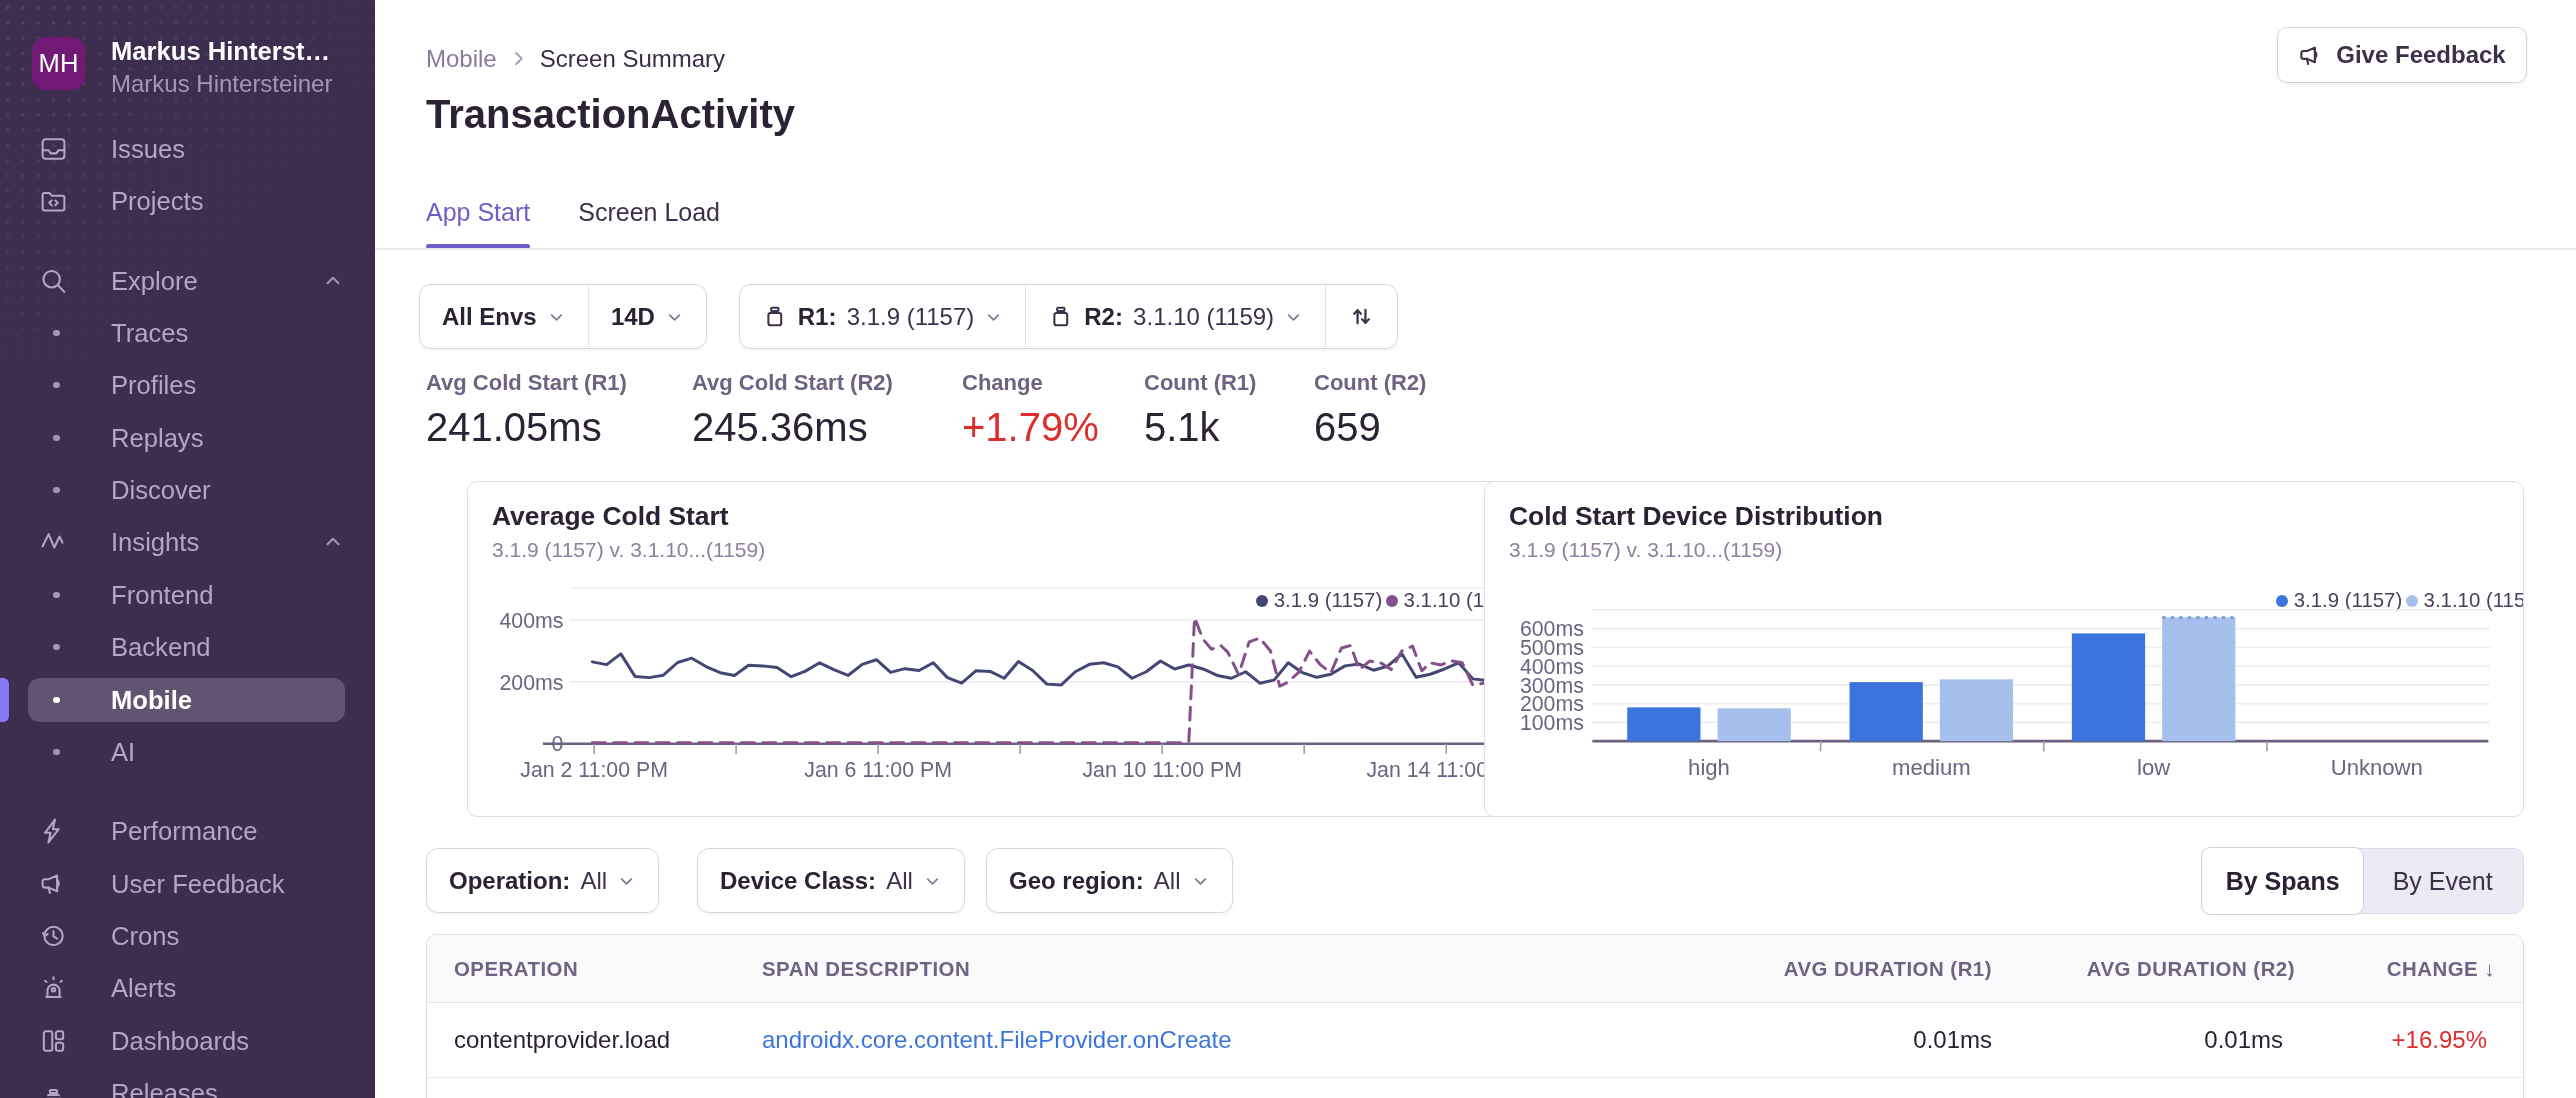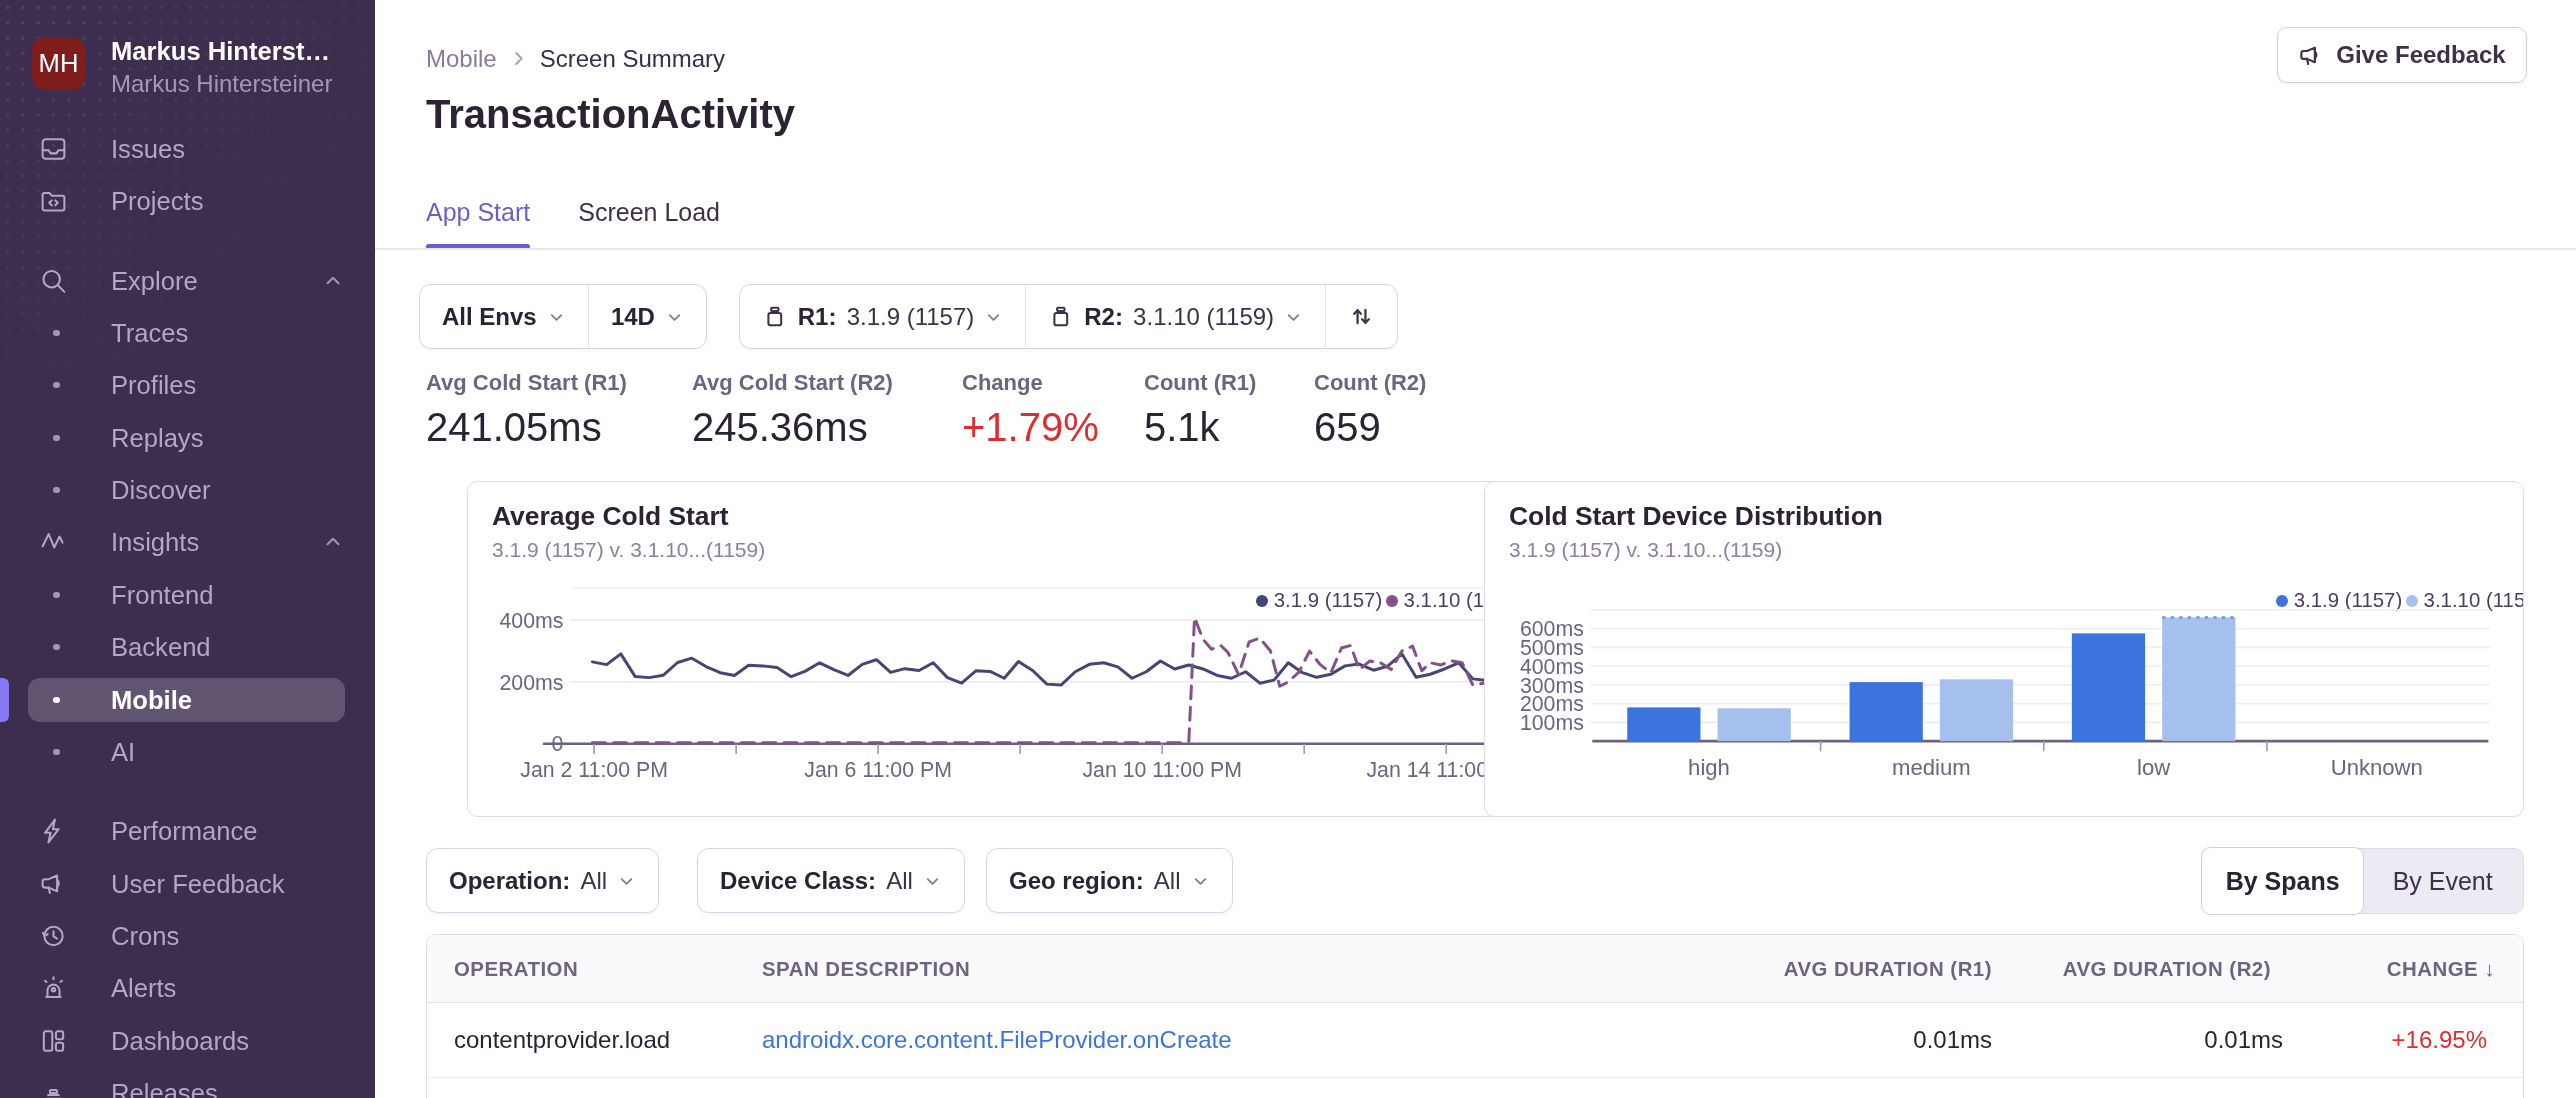--- a/index.html
+++ b/index.html
@@ -8,21 +8,21 @@
         font-family:"Liberation Sans","DejaVu Sans",sans-serif;color:#2b2233;background:#fff;}
 
   
   .sidebar{position:absolute;left:0;top:0;width:375px;height:1099px;background:#3d2d4f;overflow:hidden;}
   .sidebar::before{content:"";position:absolute;left:0;top:0;width:375px;height:366px;
      background-image:radial-gradient(rgba(255,255,255,.10) 1.7px,transparent 2px);
      background-size:15.3px 15.3px;
      -webkit-mask-image:linear-gradient(135deg,#000 0%,transparent 72%);
      mask-image:linear-gradient(135deg,#000 0%,transparent 72%);}
   .avatar{position:absolute;left:32px;top:37px;width:53px;height:53px;border-radius:13.6px;
-     background:#7f1d1d;color:#fff;font-size:25.6px;display:flex;align-items:center;justify-content:center;}
+     background:#701a75;color:#fff;font-size:25.6px;display:flex;align-items:center;justify-content:center;}
   .user-name{position:absolute;left:111px;top:37px;width:249px;font-size:25.6px;font-weight:700;color:#fff;
      white-space:nowrap;overflow:hidden;}
   .user-org{position:absolute;left:111px;top:70px;width:249px;font-size:24px;color:#a596b5;white-space:nowrap;overflow:hidden;}
   .side-item{position:absolute;left:0;width:375px;height:44px;color:#b4a6c5;font-size:25.6px;cursor:pointer;}
   .side-item .lbl{position:absolute;left:111px;top:50%;transform:translateY(-50%);white-space:nowrap;}
   .side-item .ic{position:absolute;left:39px;top:50%;transform:translateY(-50%);display:flex;}
   .side-item .blt{position:absolute;left:53px;top:50%;width:6.8px;height:6.8px;margin-top:-3.4px;border-radius:50%;background:#a395b8;}
   .side-item .chev{position:absolute;right:31px;top:50%;transform:translateY(-50%);display:flex;}
   .side-item.active .pill{position:absolute;left:28px;right:30px;top:0;height:44px;border-radius:12px;background:rgba(255,255,255,.19);}
   .side-item.active .lbl{color:#fff;font-weight:700;}
@@ -476,21 +476,21 @@
   <div class="segmented">
     <div class="opt on">By Spans</div>
     <div class="opt">By Event</div>
   </div>
 
   <div class="table">
     <div class="thead">
       <div class="th al" style="left:27px;">OPERATION</div>
       <div class="th al" style="left:335px;">SPAN DESCRIPTION</div>
       <div class="th ar" style="right:531px;">AVG DURATION (R1)</div>
-      <div class="th ar" style="right:252px;margin-left:43px;">AVG DURATION (R2)</div>
+      <div class="th ar" style="right:228px;margin-left:43px;">AVG DURATION (R2)</div>
       <div class="th ar" style="right:28px;">
         <span>CHANGE</span>
         <span>↓</span>
       </div>
     </div>
     <div class="trow">
       <div class="td al" style="left:27px;">contentprovider.load</div>
       <div class="td al link" style="left:335px;">androidx.core.content.FileProvider.onCreate</div>
       <div class="td ar" style="right:531px;">0.01ms</div>
       <div class="td ar" style="right:240px;">0.01ms</div>

